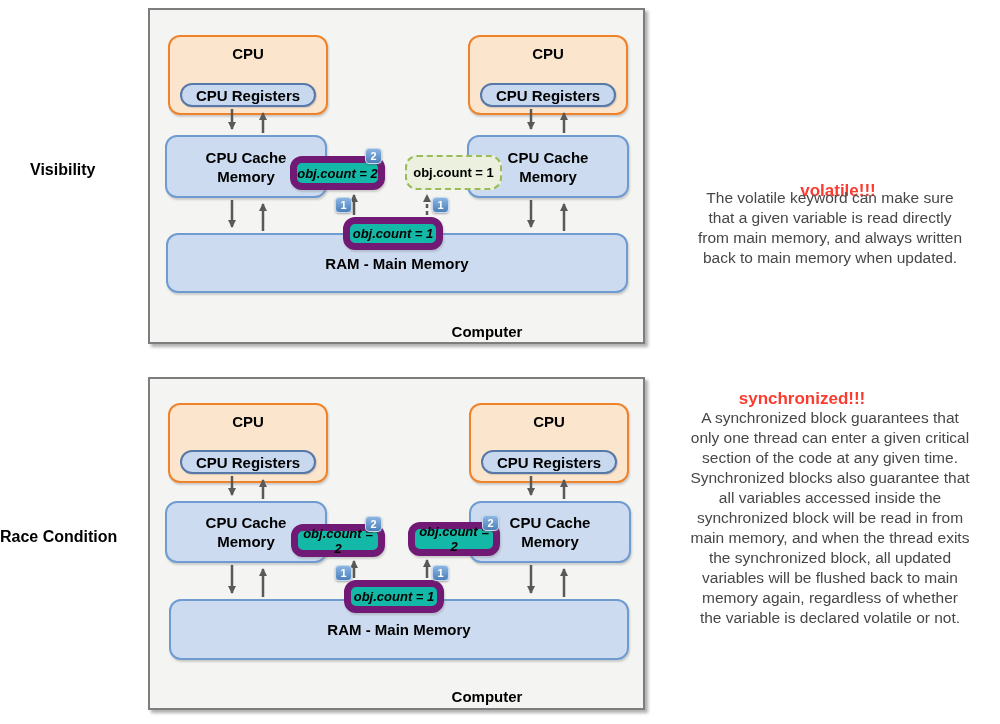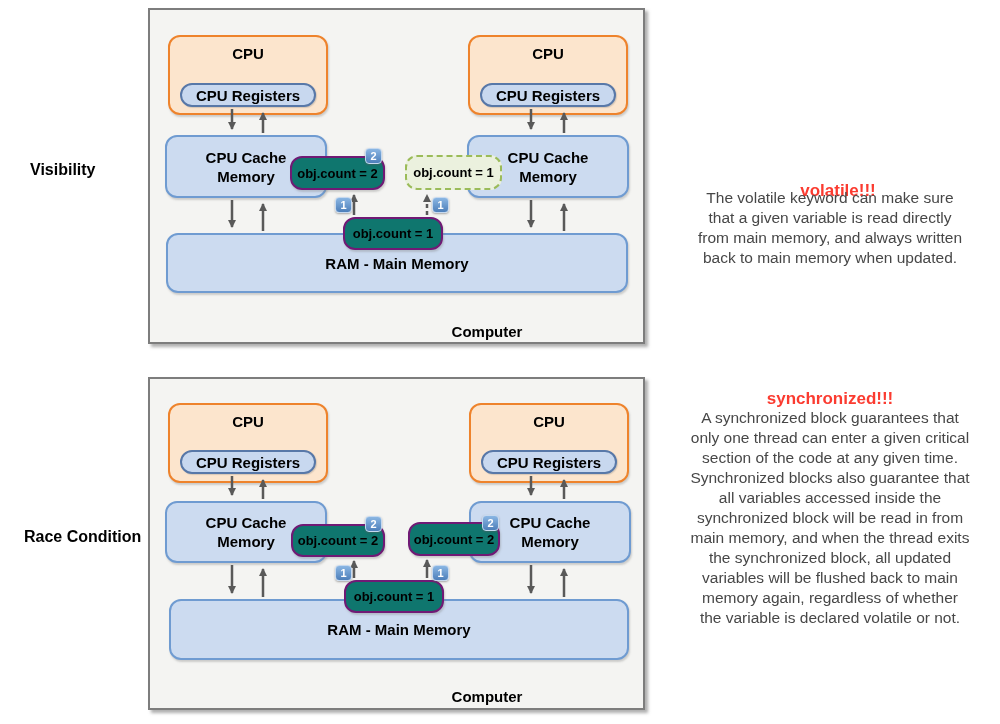--- a/index.html
+++ b/index.html
@@ -32,22 +32,23 @@
   }
   .box-reg{
     background:#c8d8ef;border:2px solid #5878a8;font-size:15px;
     box-shadow:1px 1px 1px rgba(130,130,130,0.3);
   }
   .box-blue{
     background:#ccdbf0;border:2px solid #6f9bd1;font-size:15px;line-height:19px;
     box-shadow:1px 2px 2px rgba(130,130,130,0.35);white-space:pre-line;
   }
   .box-green{
-    background:#0f766e;border:2px solid #701a75;font-size:13px;
+    background:#14b8a6;border:7px solid #701a75;font-size:13px;
     box-shadow:1px 2px 2px rgba(130,130,130,0.35);
+    font-style:italic;
   }
   .box-green-dashed{
     background:#ebf1de;border:2px dashed #9bbb59;font-size:13px;
     box-shadow:none;
   }
   
   .badge{
     position:absolute;width:17px;height:16px;border-radius:4px;
     background:linear-gradient(#8ab6e3,#4d7fba);
     border:1px solid #c6d9ef;box-sizing:border-box;
@@ -70,21 +71,21 @@
     position:absolute;width:340px;text-align:center;color:#474747;
     font-size:15.5px;line-height:20px;white-space:pre-line;
   }
 </style>
 </head>
 <body>
 
 <div class="stage">
 
   <div class="side-label" style="left:30px;top:161px;width:116px;">Visibility</div>
-  <div class="side-label" style="left:0px;top:528px;width:176px;padding-left:24px;">Race Condition</div>
+  <div class="side-label" style="left:0px;top:528px;width:176px;">Race Condition</div>
 
   <section class="panel panel-top">
 
     <div class="dbox box-cpu" style="left:18px;top:25px;width:160px;height:80px;">
       <span>CPU</span>
     </div>
     <div class="dbox box-reg" style="left:30px;top:73px;width:136px;height:24px;">
       <span>CPU Registers</span>
     </div>
 
@@ -187,21 +188,21 @@
 
     <div class="computer-label" style="left:262px;top:309px;">Computer</div>
   </section>
 
   <div class="note-title" style="left:668px;top:149px;margin-top:32px;">volatile!!!</div>
   <div class="note-body" style="left:660px;top:188px;">The volatile keyword can make sure
 that a given variable is read directly
 from main memory, and always written
 back to main memory when updated.</div>
 
-  <div class="note-title" style="left:660px;top:389px;">synchronized!!!</div>
+  <div class="note-title" style="left:632px;top:389px;">synchronized!!!</div>
   <div class="note-body" style="left:660px;top:408px;">A synchronized block guarantees that
 only one thread can enter a given critical
 section of the code at any given time.
 Synchronized blocks also guarantee that
 all variables accessed inside the
 synchronized block will be read in from
 main memory, and when the thread exits
 the synchronized block, all updated
 variables will be flushed back to main
 memory again, regardless of whether

